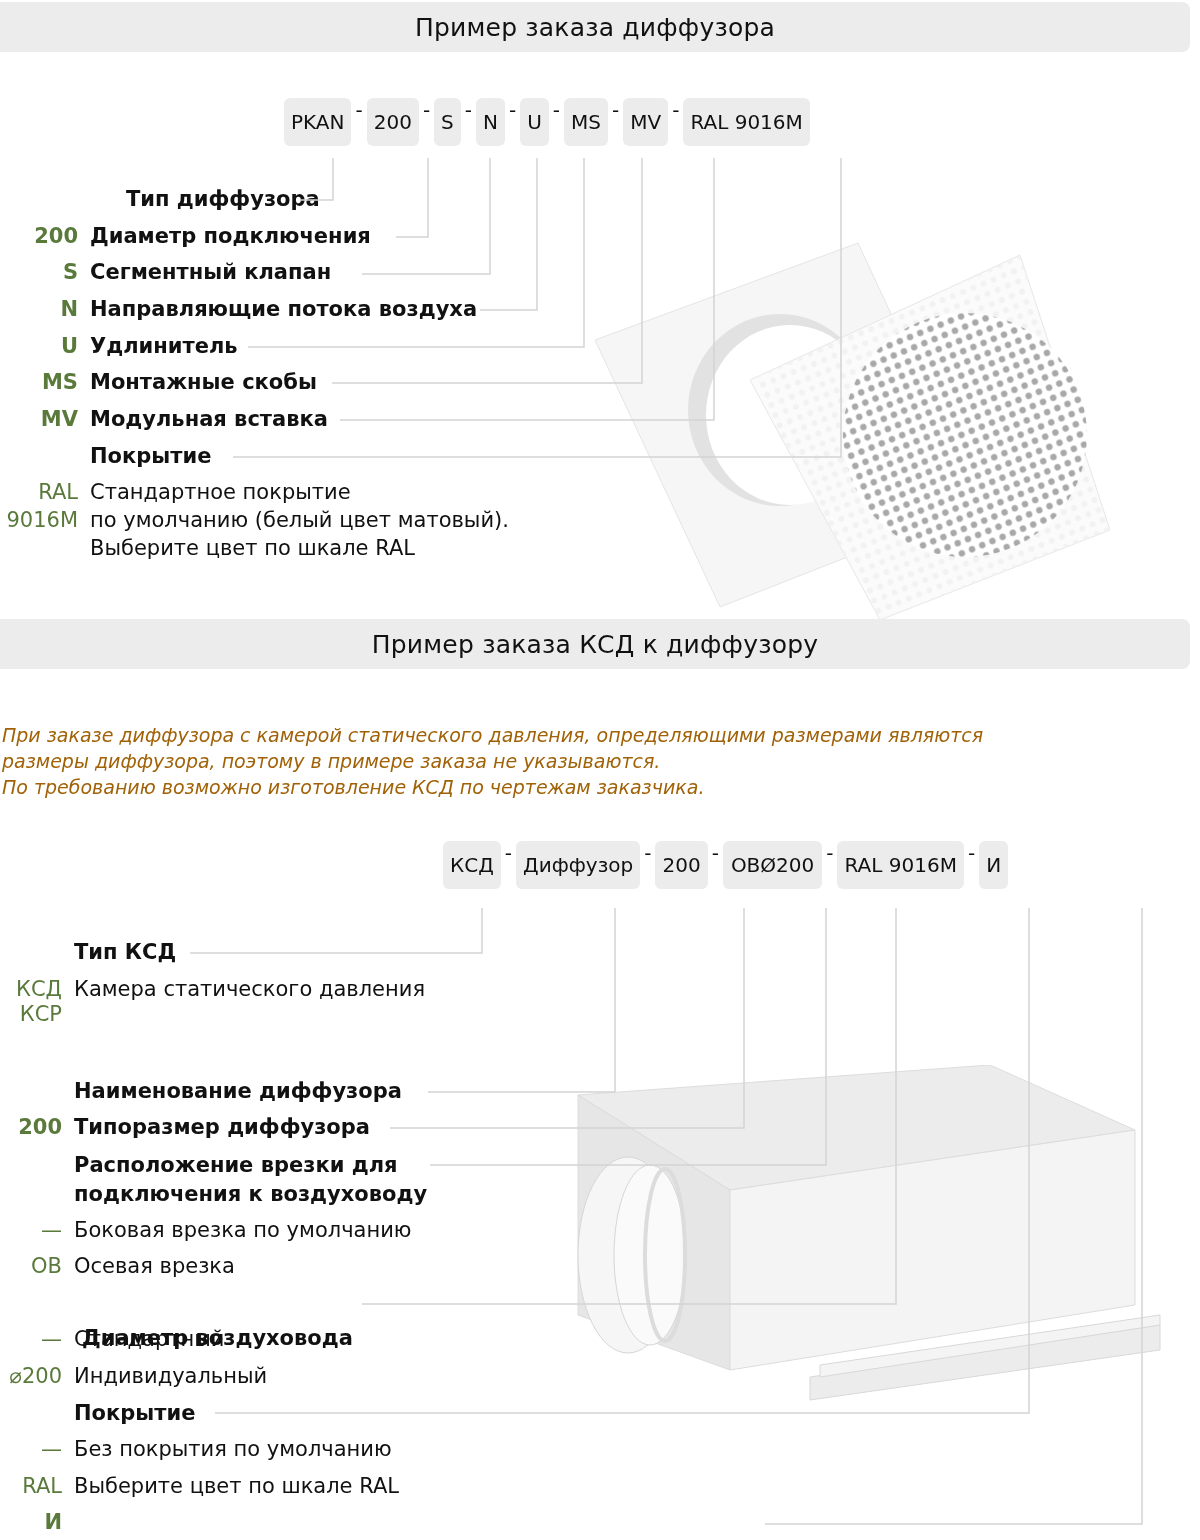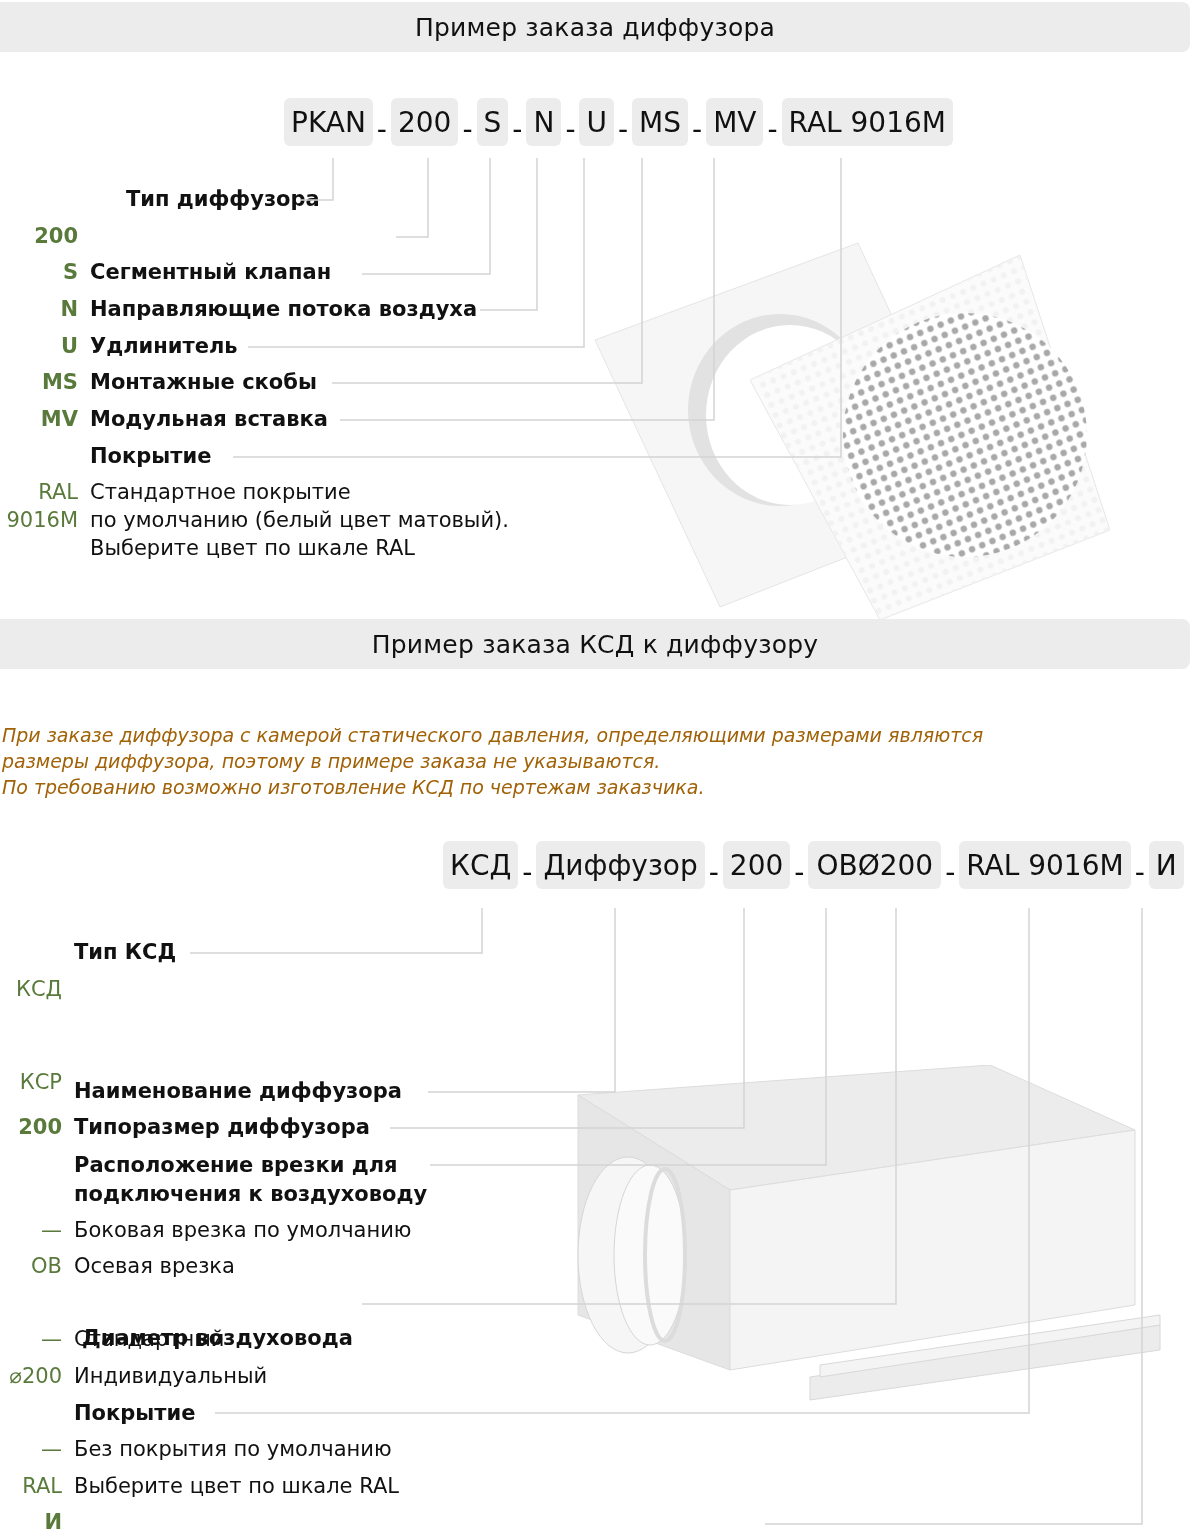--- a/index.html
+++ b/index.html
@@ -1,18 +1,18 @@
 <!DOCTYPE html>
 <html><head>
 <meta charset="utf-8">
 <style>
   html,body{margin:0;padding:0;background:#fff;}
   body{width:1200px;height:1540px;position:relative;overflow:hidden;font-family:"DejaVu Sans","Liberation Sans",sans-serif;color:#111;}
   .hdr{position:absolute;left:0;width:1190px;height:50px;background:#ececec;border-radius:0 8px 8px 0;display:flex;align-items:center;justify-content:center;font-size:25px;color:#111;letter-spacing:0.2px;}
-  .code-row{position:absolute;display:flex;align-items:flex-end;font-size:28px;color:#111;}
+  .code-row{position:absolute;display:flex;align-items:flex-start;font-size:20px;color:#111;}
   .chip{background:#ececec;border-radius:6px;padding:0 7px;height:48px;display:flex;align-items:center;}
   .sep{padding:0 4px;}
   .lines{position:absolute;left:0;top:0;width:1200px;height:1540px;pointer-events:none;}
   .lines path{fill:none;stroke:#d4d4d4;stroke-width:1.5;}
   .row{position:absolute;display:flex;align-items:flex-start;font-size:21px;line-height:29px;}
   .code{color:#5a7a3c;text-align:right;padding-right:12px;font-size:21px;}
   .b{font-weight:bold;}
   .lbl{white-space:pre-line;}
   .note{position:absolute;left:2px;top:722px;font-style:italic;font-size:19px;line-height:26px;color:#a16207;white-space:pre-line;}
   .art{position:absolute;}
@@ -59,20 +59,21 @@
   <span class="sep">-</span>
   <span class="chip">RAL 9016M</span>
 </div>
 
 <div class="row b" style="left:0;top:185px;padding-left:36px;">
     <span class="code" style="width:78px"></span>
     <span class="lbl">Тип диффузора</span>
   </div>
 <div class="row b" style="left:0;top:222px;">
     <span class="code" style="width:78px">200</span>
+    <span class="lbl">Диаметр подключения</span>
   </div>
 <div class="row b" style="left:0;top:258px;">
     <span class="code" style="width:78px">S</span>
     <span class="lbl">Сегментный клапан</span>
   </div>
 <div class="row b" style="left:0;top:295px;">
     <span class="code" style="width:78px">N</span>
     <span class="lbl">Направляющие потока воздуха</span>
   </div>
 <div class="row b" style="left:0;top:332px;">
@@ -131,22 +132,23 @@
   <span class="sep">-</span>
   <span class="chip">И</span>
 </div>
 
 <div class="row b" style="left:0;top:938px;">
     <span class="code" style="width:62px"></span>
     <span class="lbl">Тип КСД</span>
   </div>
 <div class="row" style="left:0;top:975px;">
     <span class="code" style="width:62px">КСД</span>
-  </div>
-<div class="row" style="left:0;top:1068px;">
+    <span class="lbl">Камера статического давления</span>
+  </div>
+<div class="row" style="left:0;top:1000px;">
     <span class="code" style="width:62px">КСР</span>
   </div>
 <div class="row b" style="left:0;top:1077px;">
     <span class="code" style="width:62px"></span>
     <span class="lbl">Наименование диффузора</span>
   </div>
 <div class="row b" style="left:0;top:1113px;">
     <span class="code" style="width:62px">200</span>
     <span class="lbl">Типоразмер диффузора</span>
   </div>

